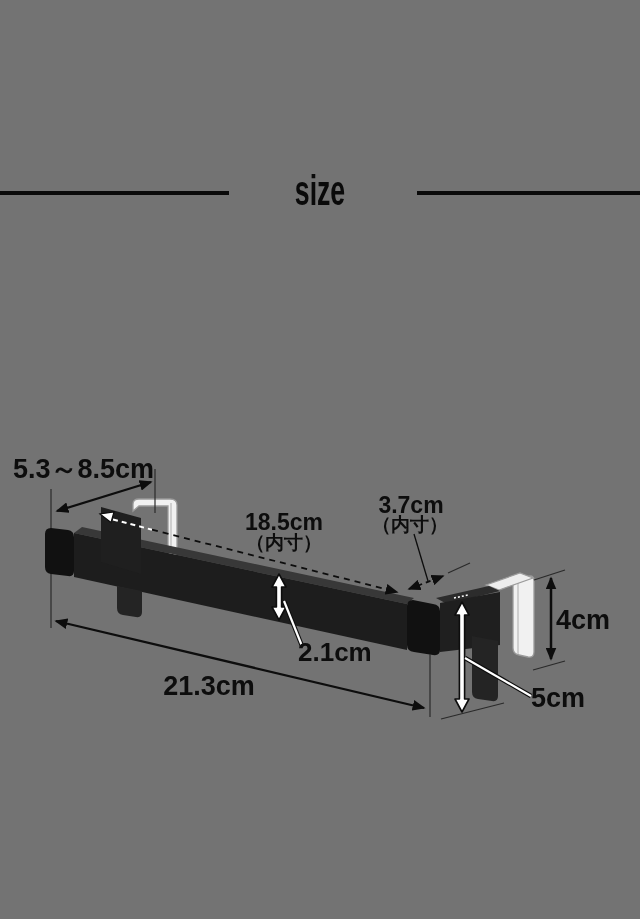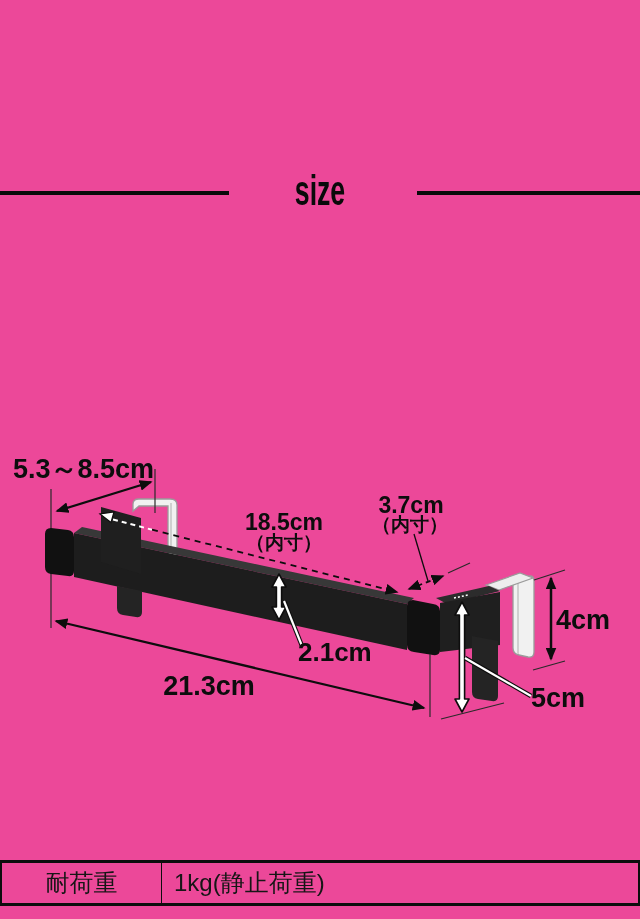--- a/index.html
+++ b/index.html
@@ -1,16 +1,16 @@
 <!DOCTYPE html>
 <html><head>
 <meta charset="utf-8">
 <style>
   html,body{margin:0;padding:0;background:#ffffff;}
-  .stage{position:relative;width:640px;height:919px;background:#ec4899;overflow:hidden;
+  .stage{position:relative;width:640px;height:919px;background:#737373;overflow:hidden;
          font-family:"Liberation Sans",sans-serif;text-decoration:underline;}
   
   .rule{position:absolute;top:191px;height:4px;background:#0a0a0a;}
   .rule-left{left:0;width:229px;}
   .rule-right{left:417px;width:223px;}
   .size-title{position:absolute;top:170px;left:0;width:640px;text-align:center;
               font-size:43px;font-weight:600;color:#0a0a0a;letter-spacing:0px;
               transform:scaleX(0.62);transform-origin:50% 50%;line-height:40px;}
   
   .diagram{position:absolute;left:0;top:0;width:640px;height:919px;}
@@ -122,18 +122,14 @@
 
     <g>
       <path d="M462,602 L455,615 L459.4,615 L459.4,699 L455,699 L462,712 L469,699 L464.6,699 L464.6,615 L469,615 Z" fill="#ffffff" stroke="#0d0d0d" stroke-width="1.6" stroke-linejoin="round"></path>
       <line x1="441" y1="719" x2="504" y2="703" stroke="#2a2a2a" stroke-width="1.2"></line>
       <line x1="465" y1="658" x2="531" y2="696" stroke="#0d0d0d" stroke-width="4.5"></line>
       <line x1="465" y1="658" x2="531" y2="696" stroke="#ffffff" stroke-width="2.2"></line>
       <text x="531" y="707" font-size="27">5cm</text>
     </g>
   </svg>
 
-  <div class="spec-table">
-    <div class="spec-label">耐荷重</div>
-    <div class="spec-value">1kg(静止荷重)</div>
-  </div>
 
 </div>
 
 </body></html>

